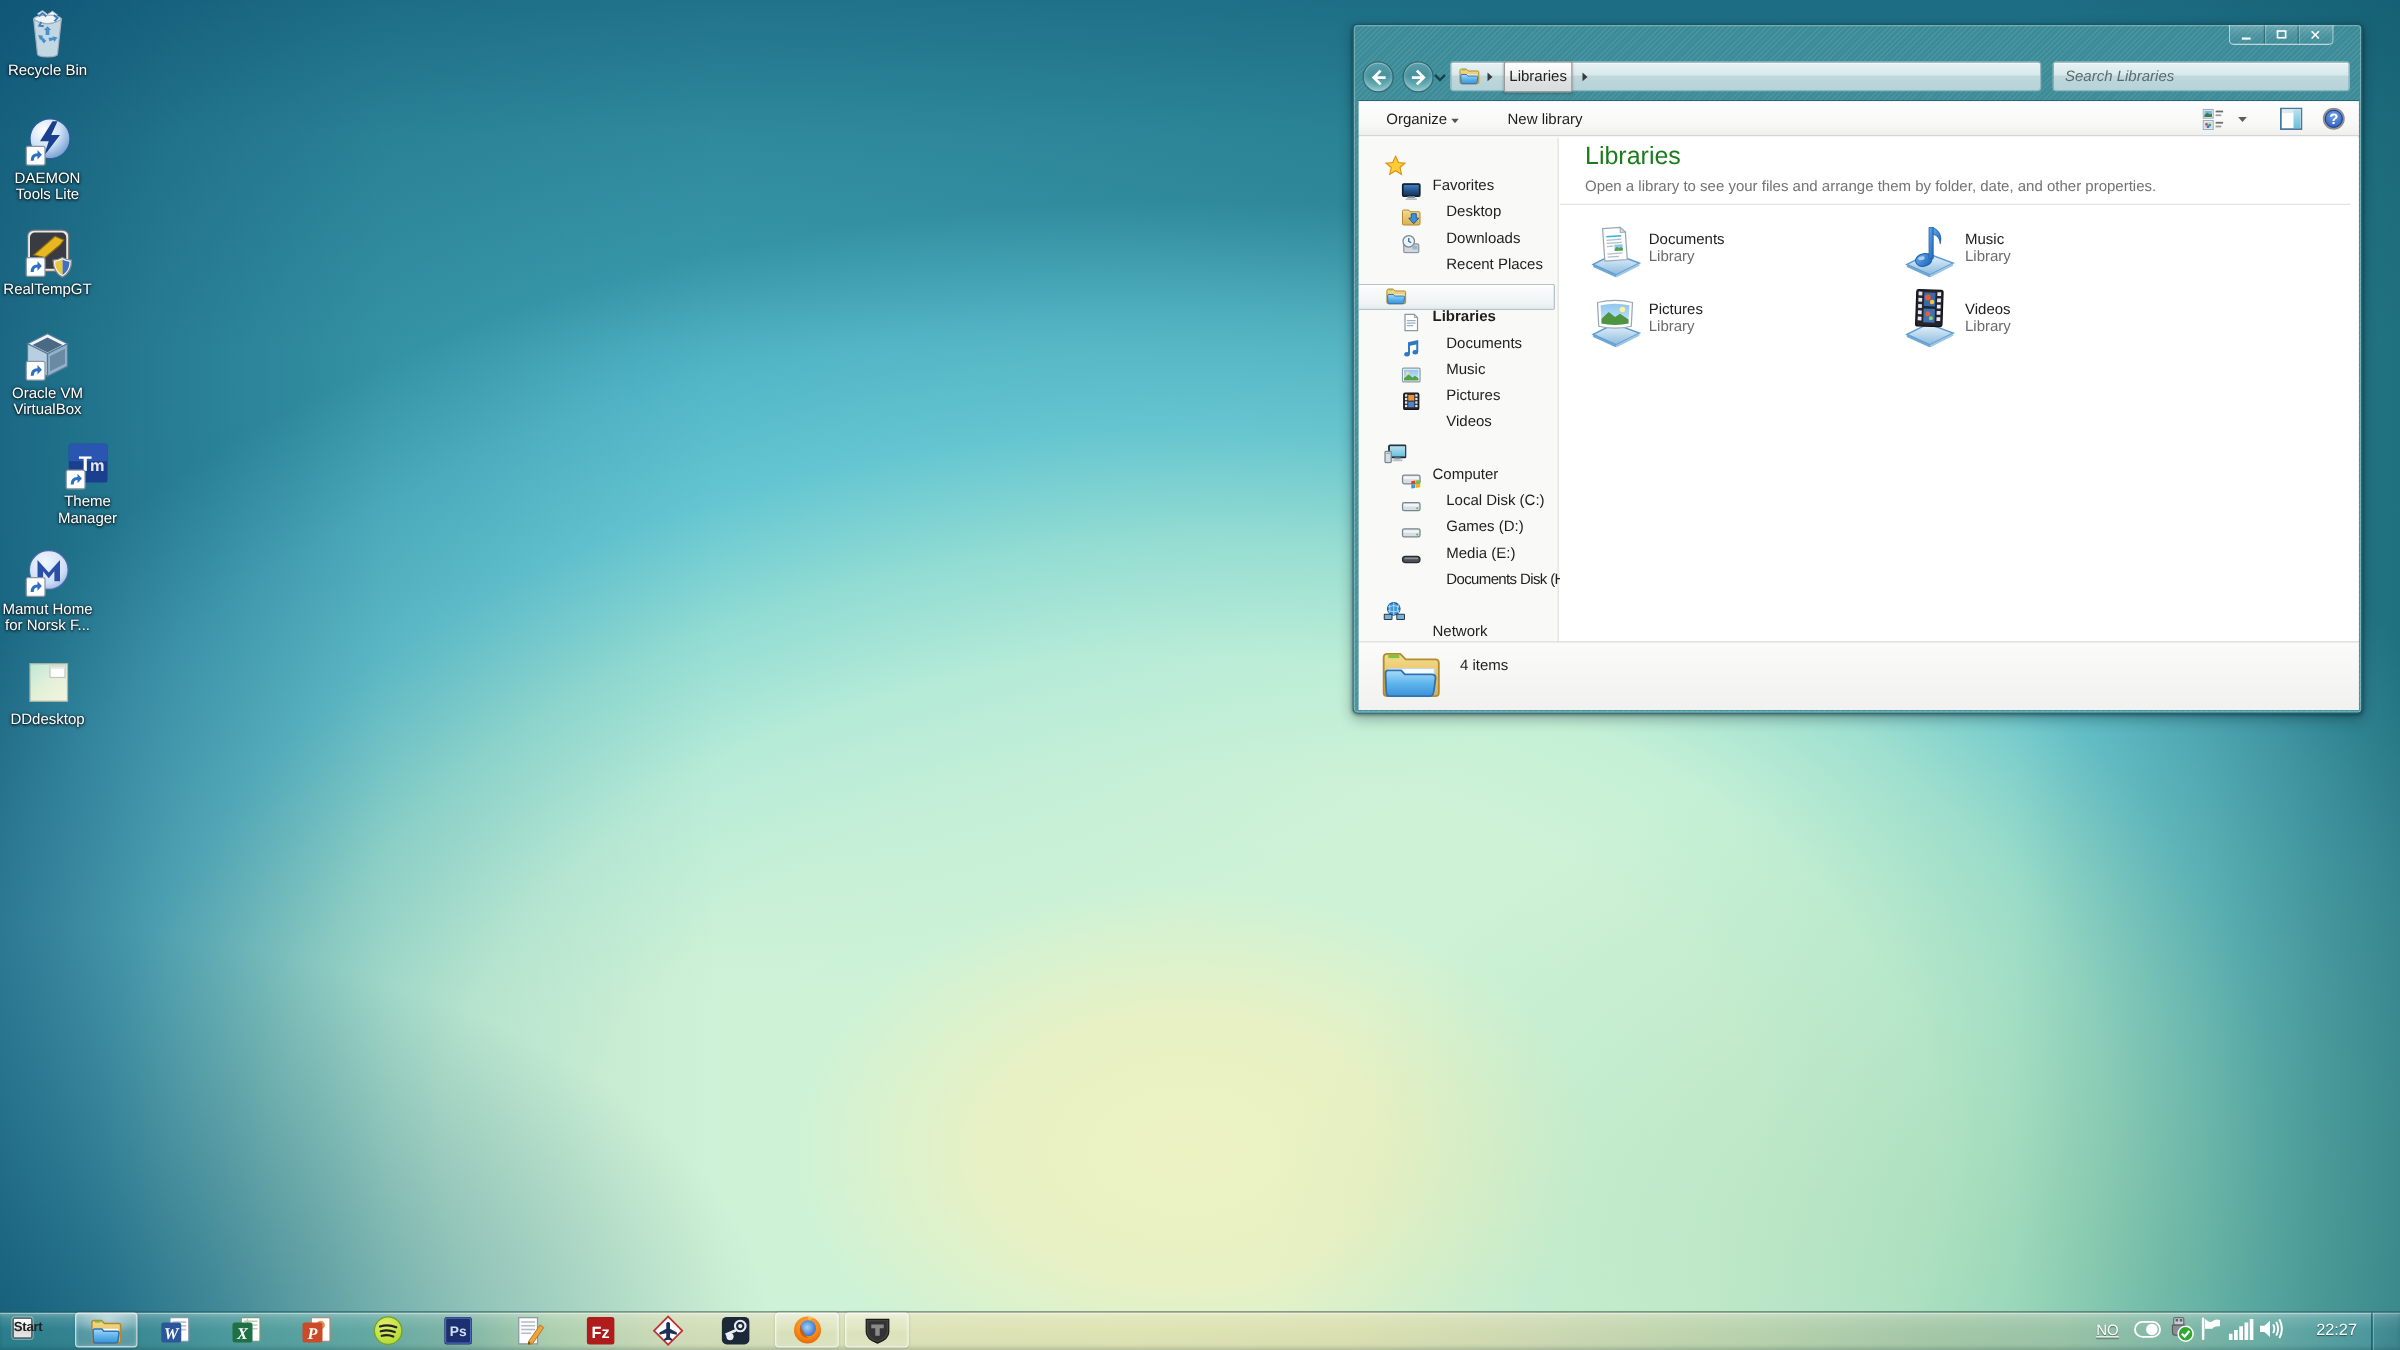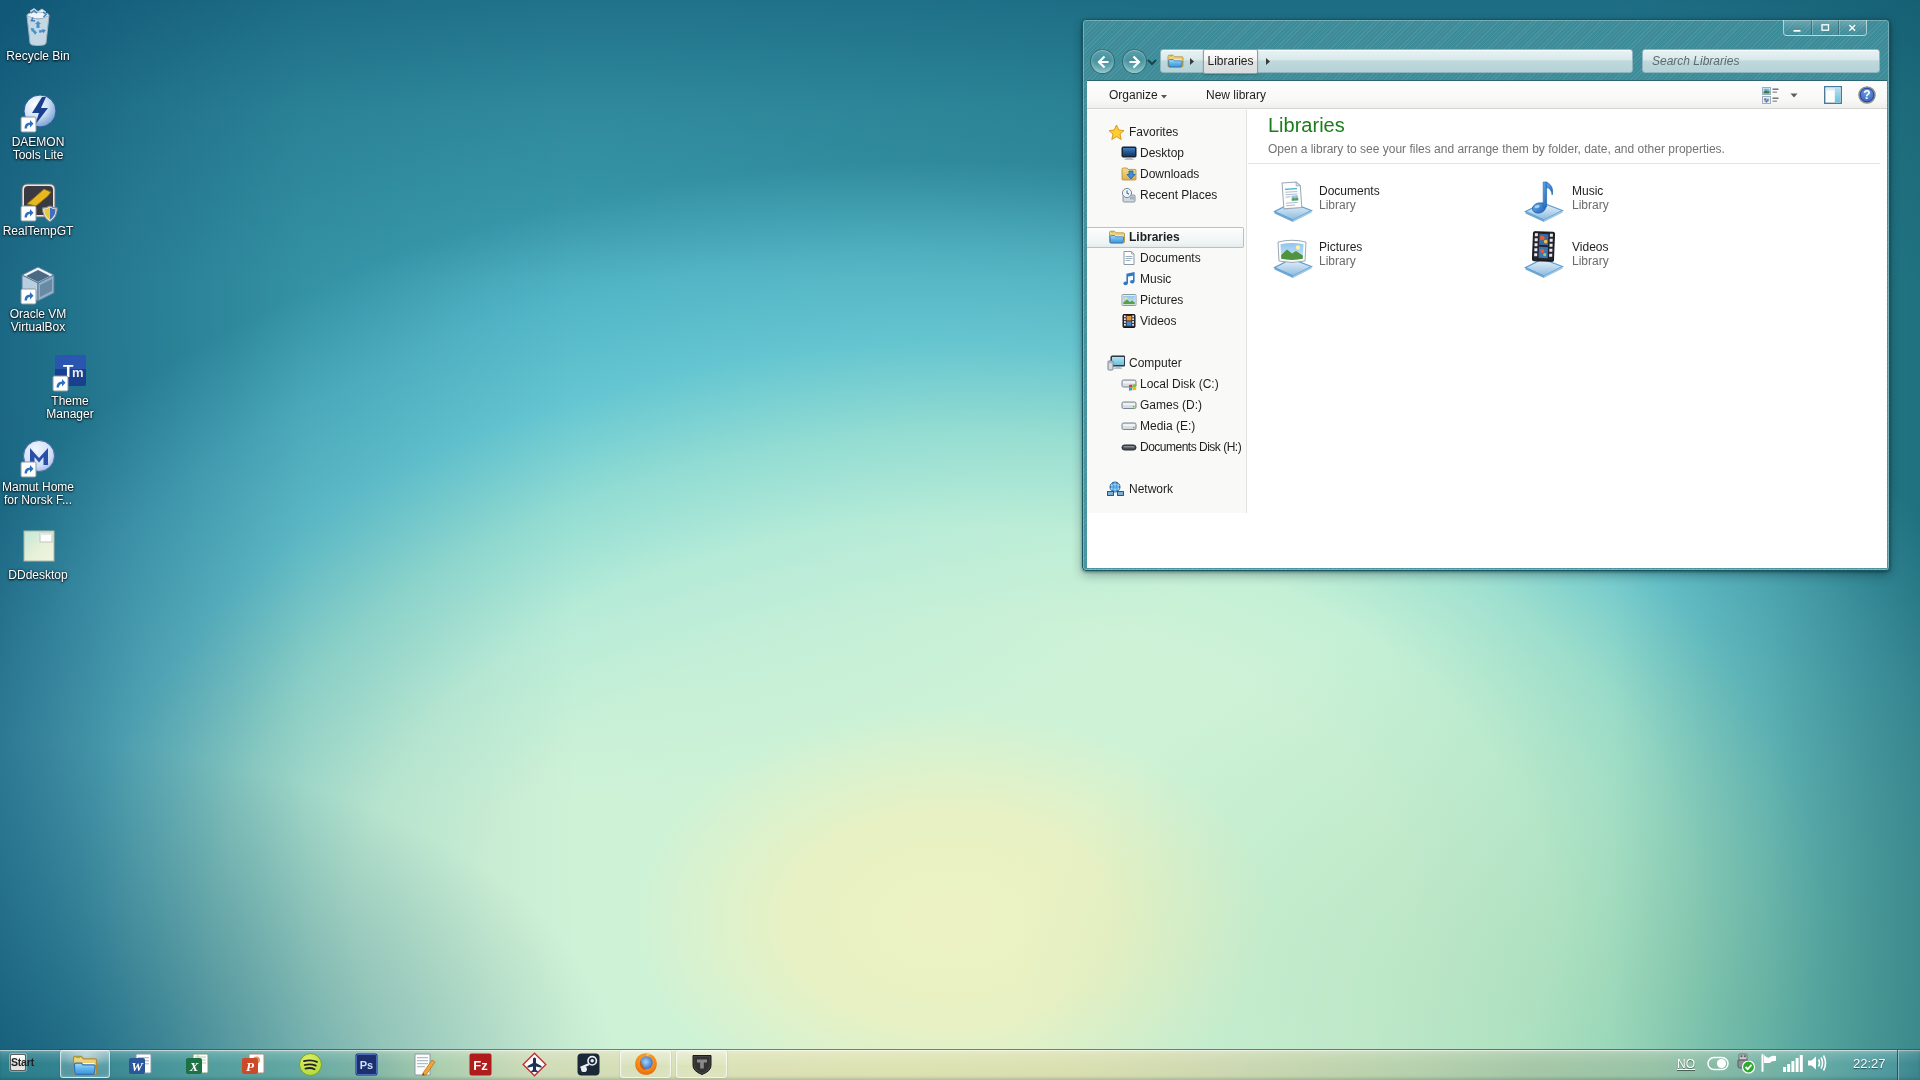--- a/index.html
+++ b/index.html
@@ -92,21 +92,21 @@
     position:absolute; left:161px; top:29px; width:639px; height:403px;
     background:#fff;
   }
   #details {
     position:absolute; left:0; top:432px; width:800px; height:55px;
     background:linear-gradient(180deg,#fbfbfa,#f1f1ef);
     border-top:1px solid #d9d9d7;
   }
   .srow { position:relative; height:21px; }
   .srow .sic { position:absolute; top:2px; }
-  .srow .stx { position:absolute; top:3px; }
+  .srow .stx { position:absolute; top:19px;margin-left:17px; }
   .sgap { height:21px; }
 
   
   #taskbar {
     position:absolute; left:0; top:1049px; width:1920px; height:31px;
     background:
       linear-gradient(180deg, rgba(255,255,255,0.30) 0%, rgba(255,255,255,0.12) 15%, rgba(255,255,255,0.0) 45%, rgba(0,0,0,0.02) 100%),
       linear-gradient(90deg, #2b7e8c 0%, #388793 5%, #4f9c9e 10%, #62a8a3 15%, #7fb5a6 19%, #add0b0 23%, #d0ddb9 28%, #dce3b8 36%, #dfe4b4 47%, #dbe1b2 56%, #cedab3 64%, #b9d3ae 73%, #a6c9a9 80%, #9ac4a7 86%, #84baa8 90%, #6cafa6 94%, #57a0a2 97%, #46939b 100%);
     border-top:1px solid rgba(20,60,70,0.55);
     box-shadow: inset 0 1px 0 rgba(255,255,255,0.5), inset 0 -2px 3px rgba(0,45,55,0.18);
@@ -335,20 +335,26 @@
       <div class="abs" style="left:71px; top:130px; font-size:12px; color:#1e1e1e;">Pictures</div>
       <div class="abs" style="left:71px; top:144px; font-size:12px; color:#6b6b6b;">Library</div>
       <svg class="abs" style="left:271px; top:120px;" width="48" height="48" viewBox="0 0 48 48">
           <use href="#slab-g"></use>
           <use href="#filmitem-g"></use>
         </svg>
       <div class="abs" style="left:324px; top:130px; font-size:12px; color:#1e1e1e;">Videos</div>
       <div class="abs" style="left:324px; top:144px; font-size:12px; color:#6b6b6b;">Library</div>
     </div>
 
+    <div id="details">
+      <svg class="abs" style="left:17px; top:3px;" width="50" height="46" viewBox="0 0 34 31">
+          <use href="#folder-big"></use>
+        </svg>
+      <div class="abs" style="left:81px; top:11px; font-size:12px; color:#1e1e1e;">4 items</div>
+    </div>
   </div>
 </div>
 
 <div class="dicon" style="left:0px; top:7px;">
   <svg class="ic" width="40" height="40" viewBox="0 0 40 40">
       <use href="#recycle-g"></use>
     </svg>
   <div class="lbl">Recycle Bin</div>
 </div>
 <div class="dicon" style="left:0px; top:93px;">

